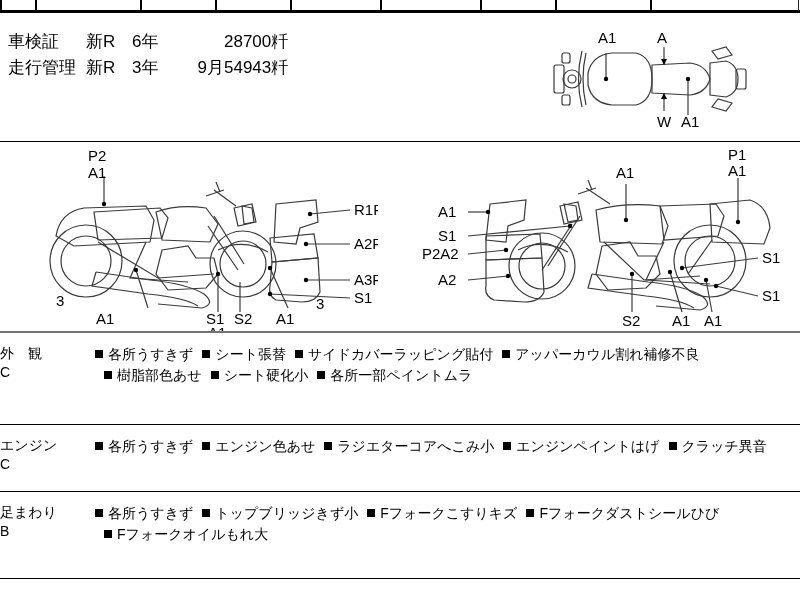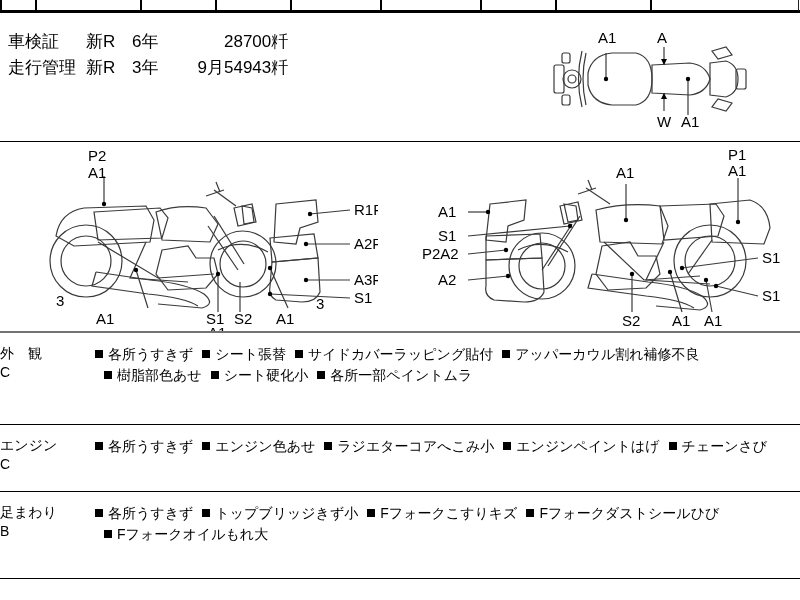--- a/index.html
+++ b/index.html
@@ -389,21 +389,21 @@
         <span class="item"><span class="bullet"></span><span>各所うすきず</span></span><span class="item"><span class="bullet"></span><span>シート張替</span></span><span class="item"><span class="bullet"></span><span>サイドカバーラッピング貼付</span></span><span class="item"><span class="bullet"></span><span>アッパーカウル割れ補修不良</span></span><span class="item"><span class="bullet"></span><span>樹脂部色あせ</span></span><span class="item"><span class="bullet"></span><span>シート硬化小</span></span><span class="item"><span class="bullet"></span><span>各所一部ペイントムラ</span></span>
       </td>
     </tr>
 
     <tr class="row-engine">
       <td class="cat-cell">
         <span class="cat-name">エンジン</span>
         <span class="cat-grade">C</span>
       </td>
       <td class="items-cell">
-        <span class="item"><span class="bullet"></span><span>各所うすきず</span></span><span class="item"><span class="bullet"></span><span>エンジン色あせ</span></span><span class="item"><span class="bullet"></span><span>ラジエターコアへこみ小</span></span><span class="item"><span class="bullet"></span><span>エンジンペイントはげ</span></span><span class="item"><span class="bullet"></span><span>チェーンさび</span></span>
+        <span class="item"><span class="bullet"></span><span>各所うすきず</span></span><span class="item"><span class="bullet"></span><span>エンジン色あせ</span></span><span class="item"><span class="bullet"></span><span>ラジエターコアへこみ小</span></span><span class="item"><span class="bullet"></span><span>エンジンペイントはげ</span></span><span class="item"><span class="bullet"></span><span>クラッチ異音</span></span>
       </td>
     </tr>
 
 
     <tr class="row-ashi">
       <td class="cat-cell">
         <span class="cat-name">足まわり</span>
         <span class="cat-grade">B</span>
       </td>
       <td class="items-cell">

